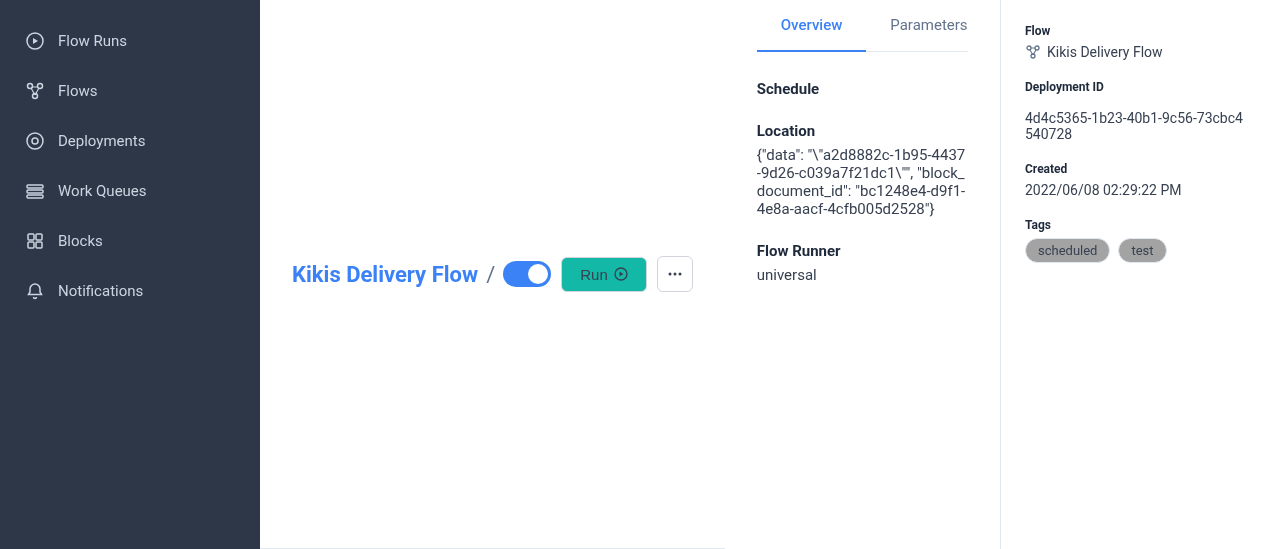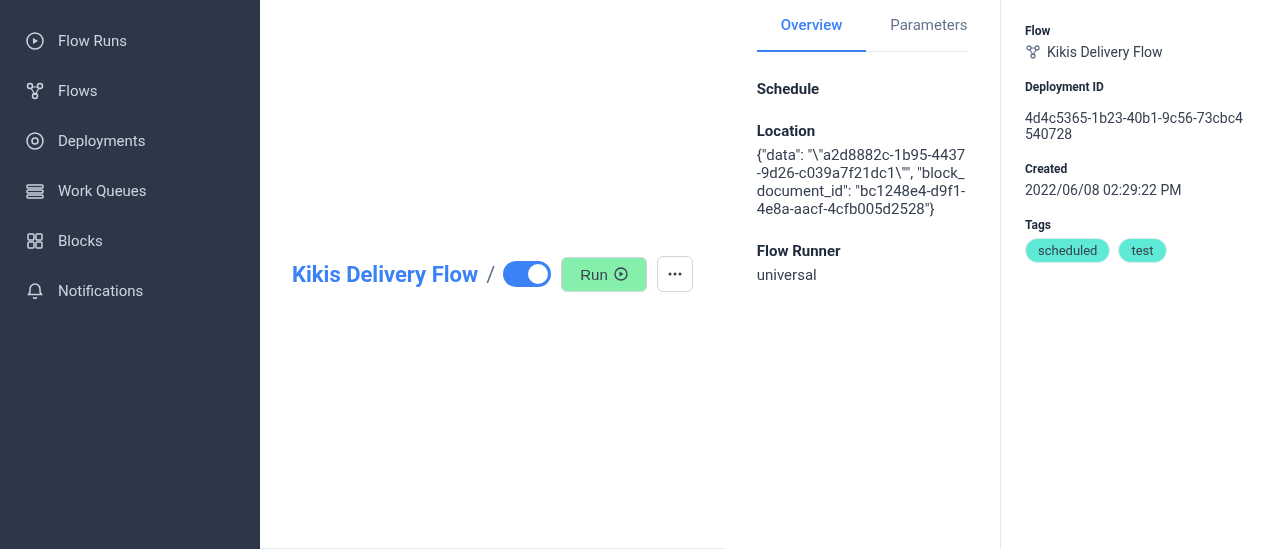--- a/index.html
+++ b/index.html
@@ -86,21 +86,21 @@
       right: 3px;
       transition: 0.2s;
     }
     .run-button {
       display: flex;
       align-items: center;
       gap: 6px;
       padding: 8px 18px;
       border: 1px solid #d1d5db;
       border-radius: 6px;
-      background: #86efac;
+      background: #14b8a6;
       font-size: 15px;
       color: #374151;
       cursor: pointer;
       font-weight: 500;
     }
     .more-button {
       width: 36px;
       height: 36px;
       border: 1px solid #d1d5db;
       border-radius: 6px;
@@ -189,21 +189,21 @@
     .flow-icon {
       width: 16px;
       height: 16px;
       display: inline-flex;
       align-items: center;
       justify-content: center;
     }
     .tags { display: flex; gap: 8px; flex-wrap: wrap; }
     .tag {
       padding: 4px 12px;
-      background: #5eead4;
+      background: #a3a3a3;
       border: 1px solid #e2e8f0;
       border-radius: 20px;
       font-size: 13px;
       color: #374151;
     }
   </style>
 </head>
 <body>
 
 <nav class="sidebar">

